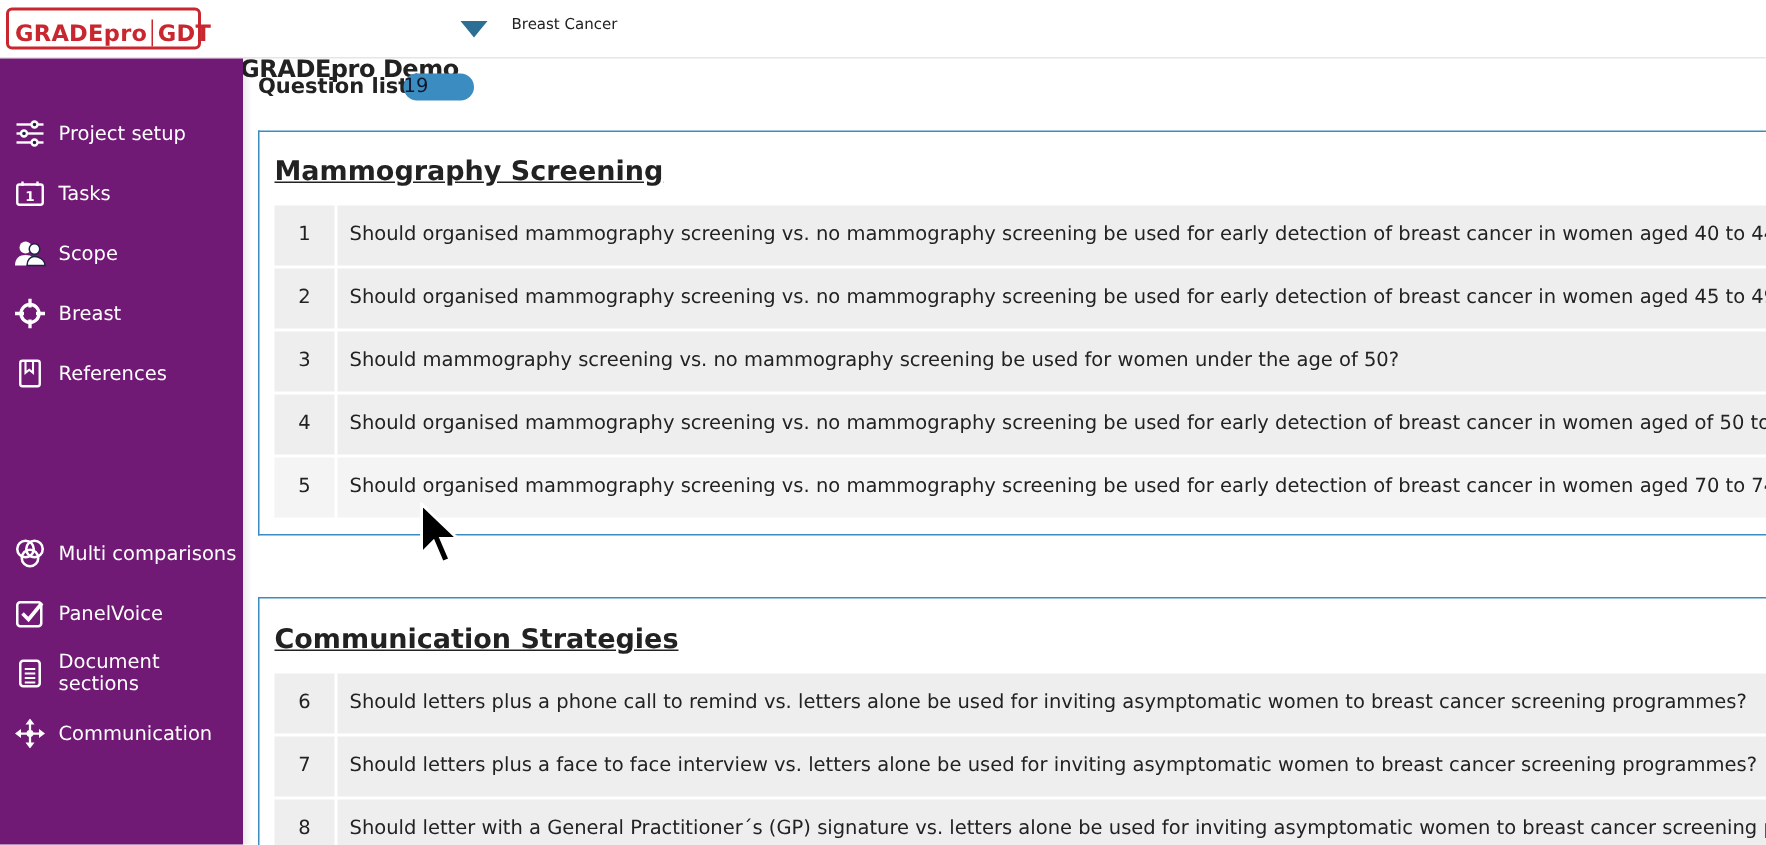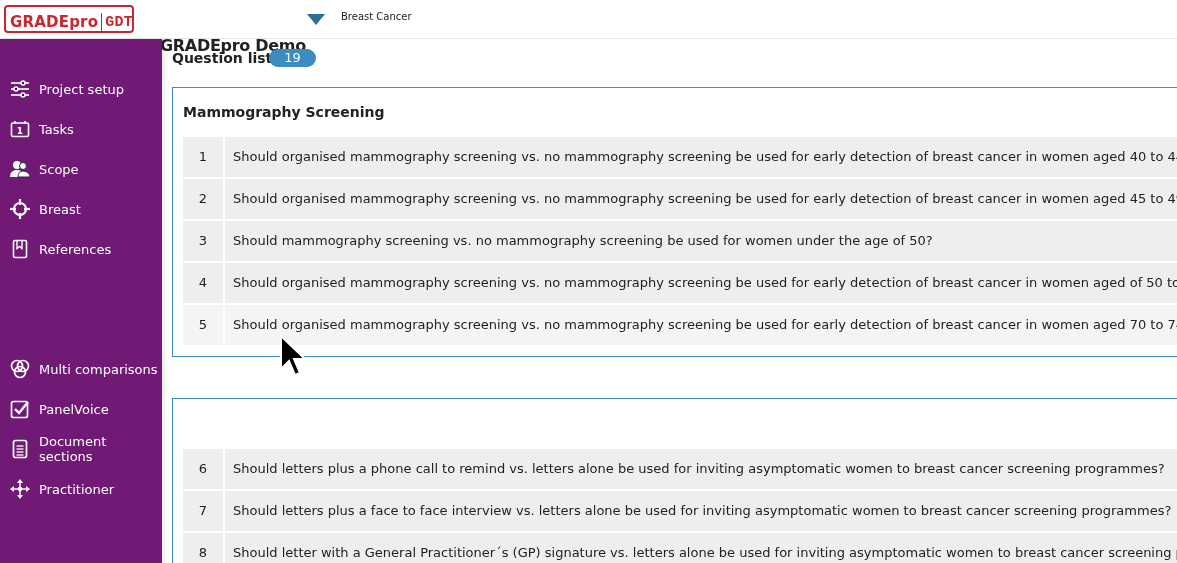--- a/index.html
+++ b/index.html
@@ -1,36 +1,36 @@
 <!DOCTYPE html>
 <html><head>
   <meta charset="utf-8">
   <style>
     * { box-sizing: border-box; margin: 0; padding: 0; }
     html, body { width: 1177px; height: 563px; overflow: hidden; background: #fff; font-family: "DejaVu Sans", sans-serif; color: #222; }
     .topbar { position: absolute; left: 0; top: 0; width: 1177px; height: 39px; background: #fff; border-bottom: 1px solid #e6e6e6; display: flex; align-items: center; }
     .logo { position: absolute; left: 4px; top: 5px; height: 28px; width: 130px; border: 2px solid #c8272f; border-radius: 4px; display: flex; align-items: flex-end; color: #c8272f; font-weight: bold; font-size: 15px; letter-spacing: 0.2px; }
     .logo .l1 { padding: 0 3px 0 4px; display: flex; align-items: center; border-right: 1.5px solid #c8272f; }
-    .logo .l2 { padding: 0 3px; display: flex; align-items: center; font-family: Liberation Mono, monospace; }
+    .logo .l2 { padding: 0 3px; display: flex; align-items: center; }
     .project-name { position: absolute; left: 160px; top: 9px; font-size: 16px; font-weight: bold; color: #222; letter-spacing: -0.3px; margin-top: 27px; }
     .project-caret { position: absolute; left: 307px; top: 14px; width: 0; height: 0; border-left: 9px solid transparent; border-right: 9px solid transparent; border-top: 11px solid #2c6e94; cursor: pointer; }
     .project-sub { position: absolute; left: 341px; top: 11px; font-size: 10px; color: #222; }
 
     .sidebar { position: absolute; left: 0; top: 39px; width: 162px; height: 524px; background: #701a75; }
     .nav-item { position: absolute; left: 0; width: 162px; height: 40px; display: flex; align-items: center; color: #fff; font-size: 13px; cursor: pointer; }
     .nav-item.active { background: #2e6f97; }
     .nav-icon { position: absolute; left: 9px; width: 22px; height: 22px; display: flex; align-items: center; justify-content: center; }
     .nav-label { position: absolute; left: 39px; }
     .shadow { position: absolute; left: 162px; top: 39px; width: 6px; height: 524px; background: linear-gradient(to right, rgba(0,0,0,0.08), rgba(0,0,0,0)); }
 
     .qlist-title { position: absolute; left: 172px; top: 50px; font-size: 14px; font-weight: bold; color: #222; }
-    .qlist-count { position: absolute; left: 269px; top: 49px; width: 47px; height: 18px; background: #3b8dc1; color: #ffffff; border-radius: 9px; font-size: 13px; text-align: center; line-height: 18px; }
+    .qlist-count { position: absolute; left: 269px; top: 49px; width: 47px; height: 18px; background: #3b8dc1; color: #0f172a; border-radius: 9px; font-size: 13px; line-height: 18px; }
 
     .section { position: absolute; left: 172px; width: 1020px; border: 1px solid #3b8dc1; border-right: none; }
-    .section-title { position: absolute; left: 10px; font-size: 14px; font-weight: bold; color: #222; }
+    .section-title { position: absolute; left: 10px; font-size: 18px; font-weight: bold; color: #222; text-decoration: underline; }
     .qrow { position: absolute; left: 10px; width: 1010px; height: 40px; display: flex; cursor: pointer; }
     .qnum { width: 40px; height: 40px; background: #eeeeee; text-align: center; line-height: 40px; font-size: 13px; color: #222; }
     .qtext { margin-left: 2px; flex: 1; height: 40px; background: #eeeeee; line-height: 40px; padding-left: 8px; font-size: 13px; color: #222; white-space: nowrap; overflow: hidden; }
     .qrow.hover .qnum, .qrow.hover .qtext { background: #f4f4f4; }
 
     .cursor { position: absolute; left: 279px; top: 335px; width: 30px; height: 46px; }
   </style>
 </head>
 <body>
 
@@ -147,21 +147,21 @@
             <path d="M10 20l3-4h-6z"></path>
             <path d="M0 10l4-3v6z"></path>
             <path d="M20 10l-4-3v6z"></path>
           </g>
           <g stroke="#fff" stroke-width="1.5">
             <line x1="10" y1="3" x2="10" y2="17"></line>
             <line x1="3" y1="10" x2="17" y2="10"></line>
           </g>
         </svg>
     </span>
-    <span class="nav-label">Practitioner</span>
+    <span class="nav-label">Communication</span>
   </div>
 </div>
 <div class="shadow"></div>
 
 <span class="qlist-title">Question list</span>
 <span class="qlist-count">19</span>
 
 <div class="section" style="top:87px; height:270px">
   <span class="section-title" style="top:16px">Mammography Screening</span>
   <div class="qrow" style="top:49px">
@@ -180,20 +180,21 @@
     <span class="qnum">4</span>
     <span class="qtext">Should organised mammography screening vs. no mammography screening be used for early detection of breast cancer in women aged of 50 to 69?</span>
   </div>
   <div class="qrow hover" style="top:217px">
     <span class="qnum">5</span>
     <span class="qtext">Should organised mammography screening vs. no mammography screening be used for early detection of breast cancer in women aged 70 to 74 ?</span>
   </div>
 </div>
 
 <div class="section" style="top:398px; height:200px">
+  <span class="section-title" style="top:17px">Communication Strategies</span>
   <div class="qrow" style="top:50px">
     <span class="qnum">6</span>
     <span class="qtext">Should letters plus a phone call to remind vs. letters alone be used for inviting asymptomatic women to breast cancer screening programmes?</span>
   </div>
   <div class="qrow" style="top:92px">
     <span class="qnum">7</span>
     <span class="qtext">Should letters plus a face to face interview vs. letters alone be used for inviting asymptomatic women to breast cancer screening programmes?</span>
   </div>
   <div class="qrow" style="top:134px">
     <span class="qnum">8</span>

